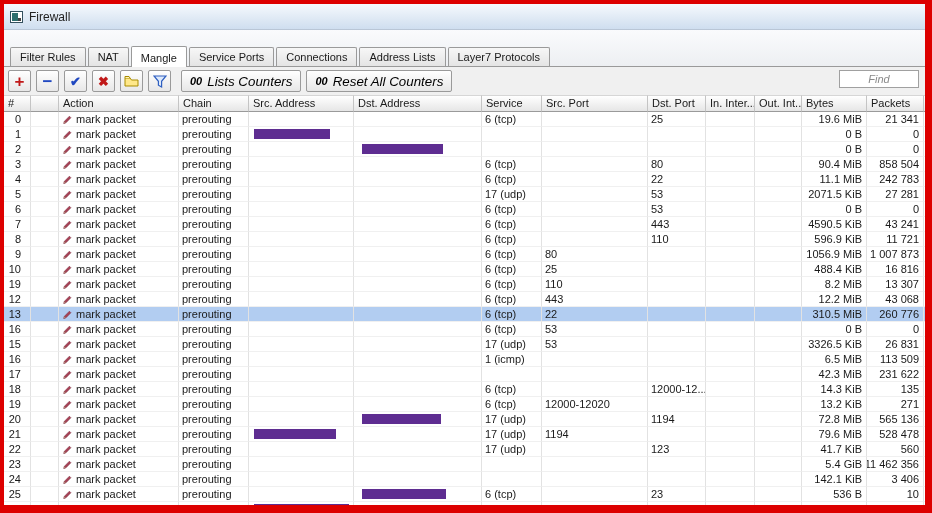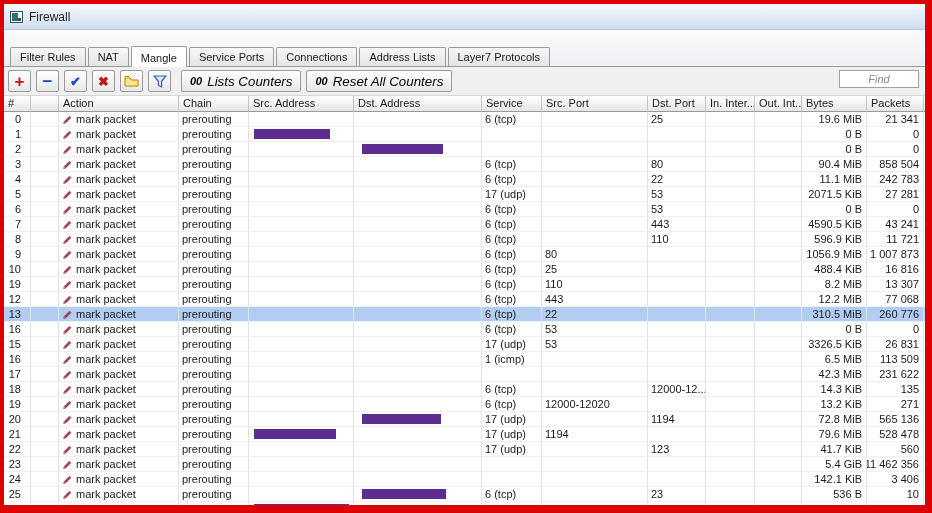--- a/index.html
+++ b/index.html
@@ -411,21 +411,21 @@
           </div>
           <div class="td">prerouting</div>
           <div class="td"></div>
           <div class="td"></div>
           <div class="td">6 (tcp)</div>
           <div class="td">443</div>
           <div class="td"></div>
           <div class="td"></div>
           <div class="td"></div>
           <div class="td right">12.2 MiB</div>
-          <div class="td right">77 068</div>
+          <div class="td right">43 068</div>
           <div class="td"></div>
         </div>
         <div class="trow grid-cols selected">
           <div class="td num">13</div>
           <div class="td"></div>
           <div class="td">
             <svg class="mark-icon" width="9" height="9" viewBox="0 0 9 9">
               <path d="M0.8 8.4 L1.5 6.2 L6.4 1.2 L7.9 2.7 L3 7.7 Z" fill="#a84055" stroke="#7c2f40" stroke-width="0.6"></path>
               <path d="M0.8 8.4 L1.5 6.2 L2.9 7.6 Z" fill="#e0c0a0" stroke="#7c2f40" stroke-width="0.4"></path>
             </svg>

